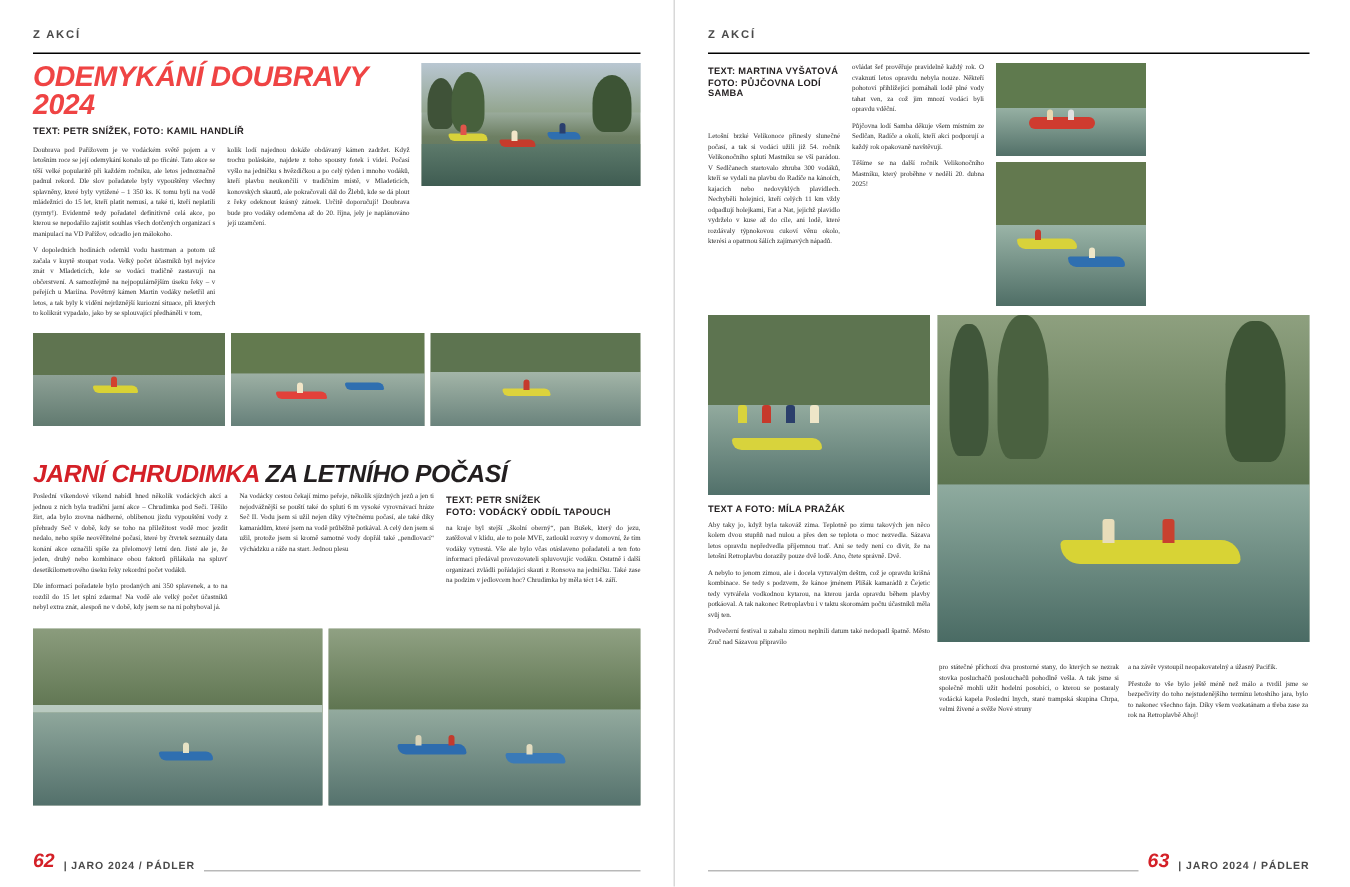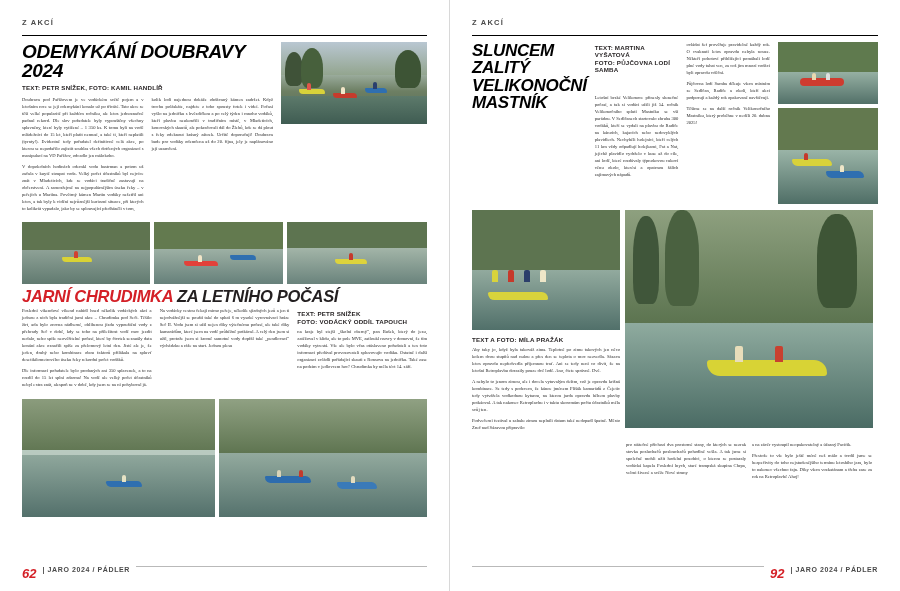--- a/index.html
+++ b/index.html
@@ -19,21 +19,21 @@
     font-size: 7.5px; letter-spacing: 1.2px; font-weight: 700;
     color: #4a4a4a; text-transform: uppercase; margin-bottom: 8px;
   }
   .running-head.right { text-align: left; }
 
   .rule-top { height:1px; background:#000; margin-bottom:6px; }
 
   h1.headline {
     font-family: "Liberation Sans", sans-serif;
     font-weight: 900; font-style: italic;
-    color: #000000;
+    color: #ef4444;
     font-size: 19px; line-height: 1.02;
     letter-spacing: -0.3px;
     margin: 0 0 2px 0; text-transform: uppercase;
   }
   h1.headline .sub { font-size: 14.5px; display:block; }
   h2.headline2 {
     font-weight: 900; font-style: italic; color:#d42027;
     font-size: 16.5px; line-height: 1.0; margin: 0 0 3px 0; text-transform: uppercase;
     letter-spacing: -0.3px;
   }
@@ -53,21 +53,21 @@
   }
 
   .photo { position: relative; overflow: hidden; background:#7d8a76; }
   .boat {
     position:absolute; border-radius: 2px 8px 2px 8px; height:5px;
   }
   .person { position:absolute; width:4px; height:7px; border-radius:2px 2px 0 0; }
 
   .footer {
     position:absolute; bottom: 10px; left: 22px; right: 22px;
-    display:flex; align-items:flex-start; gap:6px;
+    display:flex; align-items:flex-end; gap:6px;
   }
   .footer.rightpg { justify-content: flex-end; }
   .folio { font-size: 13px; font-weight: 900; color:#d42027; font-style: italic; }
   .footer .line { flex:1; height:1px; background:#b9b9b9; }
   .footer .magtxt { font-size: 7px; font-weight:700; letter-spacing:0.6px; color:#4a4a4a; }
 
   .textblock-label {
     font-size: 6.2px; font-weight:700; text-transform:uppercase; letter-spacing:0.2px;
     margin: 2px 0 4px 0;
   }
@@ -130,21 +130,21 @@
         <div class="person" style="left:44px;bottom:22px;background:#f2e6c8;"></div>
       </div>
       <div class="photo" style="width:142px;height:62px;background:linear-gradient(#9aa892 0%,#6f8263 45%,#5d7163 100%);">
         <div style="position:absolute;left:0;top:0;width:100%;height:42%;background:#5d7450;"></div>
         <div style="position:absolute;left:0;bottom:0;width:100%;height:58%;background:linear-gradient(#a3b5a8,#6a837c);"></div>
         <div class="boat" style="left:48px;bottom:20px;width:32px;background:#ddd33c;"></div>
         <div class="person" style="left:62px;bottom:24px;background:#c6392b;"></div>
       </div>
     </div>
 
-    <div style="margin-top:4px;">
+    <div style="margin-top:24px;">
       <h2 class="headline2">
         <span>JARNÍ CHRUDIMKA</span>
         <span class="blk">ZA LETNÍHO POČASÍ</span>
       </h2>
       <div class="cols" style="margin-top:4px;">
         <div class="col">
           <p class="body">Poslední víkendové víkend nabídl hned několik vodáckých akcí a jednou z nich byla tradiční jarní akce – Chrudimka pod Seči. Těšilo žirt, ada bylo zrovna nádherné, oblíbenou jízdu vypouštění vody z přehrady Seč v době, kdy se toho na příležitost vodě moc jezdit nedalo, nebo spíše neověřitelné počasí, které by čtvrtek seznuály data konání akce označili spíše za přelomový letní den. Jisté ale je, že jeden, druhý nebo kombinace obou faktorů přilákala na spluvť desetikilometrového úseku řeky rekordní počet vodáků.</p>
           <p class="body">Dle informací pořadatele bylo prodaných ani 350 splavenek, a to na rozdíl do 15 let splní zdarma! Na vodě ale velký počet účastníků nebyl extra znát, alespoň ne v době, kdy jsem se na ní pohyboval já.</p>
         </div>
         <div class="col">
@@ -182,27 +182,20 @@
       <div class="magtxt">| JARO 2024 / PÁDLER</div>
       <div class="line"></div>
     </div>
   </div>
 
   <div class="page right">
     <div class="running-head right">Z AKCÍ</div>
     <div class="rule-top"></div>
 
     <div style="display:flex; gap:8px;">
-      <div style="width:120px;">
-        <h1 class="headline" style="font-size:17px;">
-          <span>SLUNCEM ZALITÝ</span><br>
-          <span>VELIKONOČNÍ</span><br>
-          <span>MASTNÍK</span>
-        </h1>
-      </div>
       <div style="width:88px;">
         <div class="textblock-label">TEXT: MARTINA VYŠATOVÁ</div>
         <div class="textblock-label" style="margin-top:-3px;">FOTO: PŮJČOVNA LODÍ SAMBA</div>
         <p class="body" style="margin-top:22px;">Letošní brzké Velikonoce přinesly slunečné počasí, a tak si vodáci užili již 54. ročník Velikonočního splutí Mastníku se vší parádou. V Sedlčanech startovalo zhruba 300 vodáků, kteří se vydali na plavbu do Radíče na kánoích, kajacích nebo nedovyklých plavidlech. Nechyběli holejníci, kteří celých 11 km vždy odpadlují holejkami, Fat a Nat, jejichž plavidlo vydrželo v kuse až do cíle, ani lodě, které rozdávaly týpnokovou cukoví věnu okolo, kterési a opatrnou šálích zajímavých nápadů.</p>
       </div>
       <div style="width:88px;">
         <p class="body">ovládat šef prověřuje pravidelně každý rok. O cvaknutí letos opravdu nebyla nouze. Někteří pohotoví přihlížející pomáhali lodě plné vody tahat ven, za což jim mnozí vodáci byli opravdu vděční.</p>
         <p class="body">Půjčovna lodí Samba děkuje všem místním ze Sedlčan, Radíče a okolí, kteří akci podporují a každý rok opakovaně navštěvují.</p>
         <p class="body">Těšíme se na další ročník Velikonočního Mastníku, který proběhne v neděli 20. dubna 2025!</p>
       </div>
@@ -262,17 +255,17 @@
         <p class="body">pro státečné příchozí dva prostorné stany, do kterých se nezrak stovka posluchačů poslouchačů pohodlně vešla. A tak jsme si společně mohli užít hodelní posobíci, o kterou se postaraly vodácká kapela Poslední lnych, staré trampská skupina Chrpa, velmi živené a svěže Nové struny</p>
       </div>
       <div style="width:120px;">
         <p class="body">a na závěr vystoupil neopakovatelný a úžasný Pacifik.</p>
         <p class="body">Přestože to vše bylo ještě méně než málo a tvrdil jsme se bezpečivity do toho nejstudenějšího termínu letoshího jara, bylo to nakonec všechno fajn. Díky všem vozkatánam a třeba zase za rok na Retroplavbě Ahoj!</p>
       </div>
     </div>
 
     <div class="footer rightpg">
       <div class="line"></div>
-      <div class="folio">92</div>
+      <div class="folio">63</div>
       <div class="magtxt">| JARO 2024 / PÁDLER</div>
     </div>
   </div>
 </div>
 
 </body></html>

